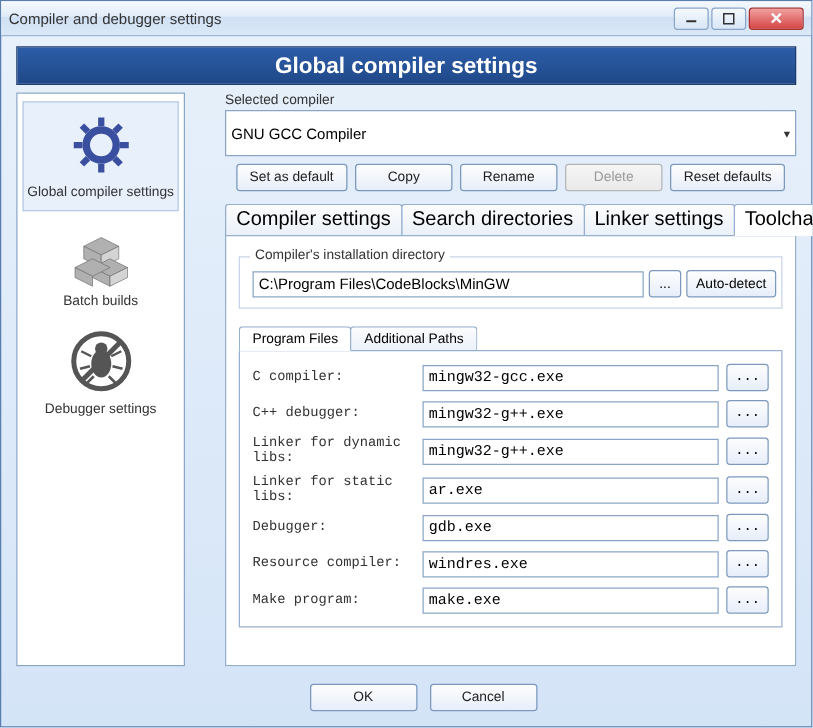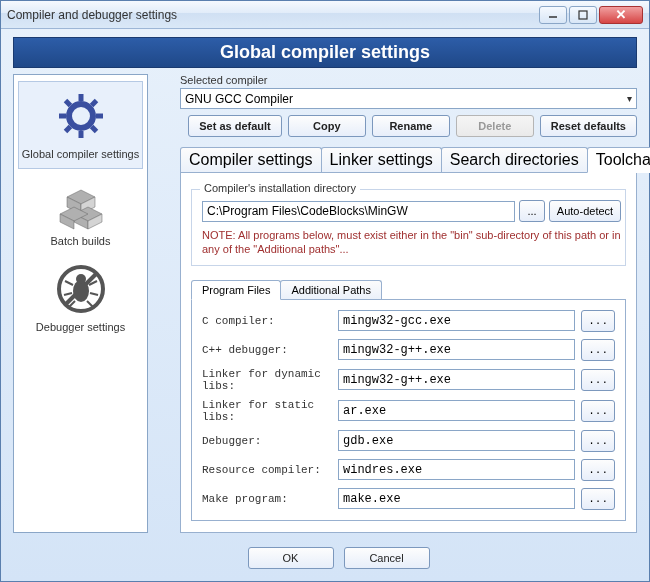--- a/index.html
+++ b/index.html
@@ -95,41 +95,40 @@
     min-width: 0;
     margin-left: 24px;
   }
   .section-label {
     font-size: 11px;
     color: #333;
     margin-bottom: 2px;
   }
   .combo {
     width: 100%;
-    height: 21px;
+    height: 37px;
     border: 1px solid #8aa6c7;
     background: #fff;
     display: flex;
     align-items: center;
     padding: 0 4px;
     position: relative;
   }
   .combo::after {
     content: "▾";
     position: absolute;
     right: 4px;
     color: #333;
     font-size: 10px;
   }
   .btn-row {
     display: flex;
     gap: 6px;
     margin-top: 6px;
-    justify-content: flex-end;
-    font-weight: bold;
+    justify-content: center;
   }
   .btn {
     min-width: 78px;
     height: 22px;
     border: 1px solid #7c98bd;
     border-radius: 3px;
     background: linear-gradient(to bottom, #fdfdfd, #e7eefa);
     display: flex; align-items: center; justify-content: center;
     font-size: 11px; color: #222;
     padding: 0 10px;
@@ -370,22 +369,22 @@
       <div class="btn-row">
         <div class="btn">Set as default</div>
         <div class="btn">Copy</div>
         <div class="btn">Rename</div>
         <div class="btn disabled">Delete</div>
         <div class="btn">Reset defaults</div>
       </div>
 
       <div class="tabs-row">
         <div class="tab">Compiler settings</div>
+        <div class="tab">Search directories</div>
         <div class="tab">Linker settings</div>
-        <div class="tab">Search directories</div>
         <div class="tab active">Toolchain executables</div>
         <div class="tab trunc">Custom va</div>
         <div class="tab-arrows">
           <div class="tab-arrow">
               <span>◂</span>
             </div>
           <div class="tab-arrow">
               <span>▸</span>
             </div>
         </div>
@@ -394,21 +393,20 @@
       <div class="tab-panel">
         <div class="groupbox">
           <div class="groupbox-title">Compiler's installation directory</div>
           <div class="dir-row">
             <div class="text-input">
               <span>C:\Program Files\CodeBlocks\MinGW</span>
             </div>
             <div class="small-btn">...</div>
             <div class="small-btn" style="min-width:72px">Auto-detect</div>
           </div>
-          <div class="note-text">NOTE: All programs below, must exist either in the "bin" sub-directory of this path or in any of the "Additional paths"...</div>
         </div>
 
         <div class="inner-tabs">
           <div class="inner-tab active">Program Files</div>
           <div class="inner-tab">Additional Paths</div>
         </div>
         <div class="inner-panel">
           <div class="field-row">
             <div class="field-label">C compiler:</div>
             <div class="text-input">

